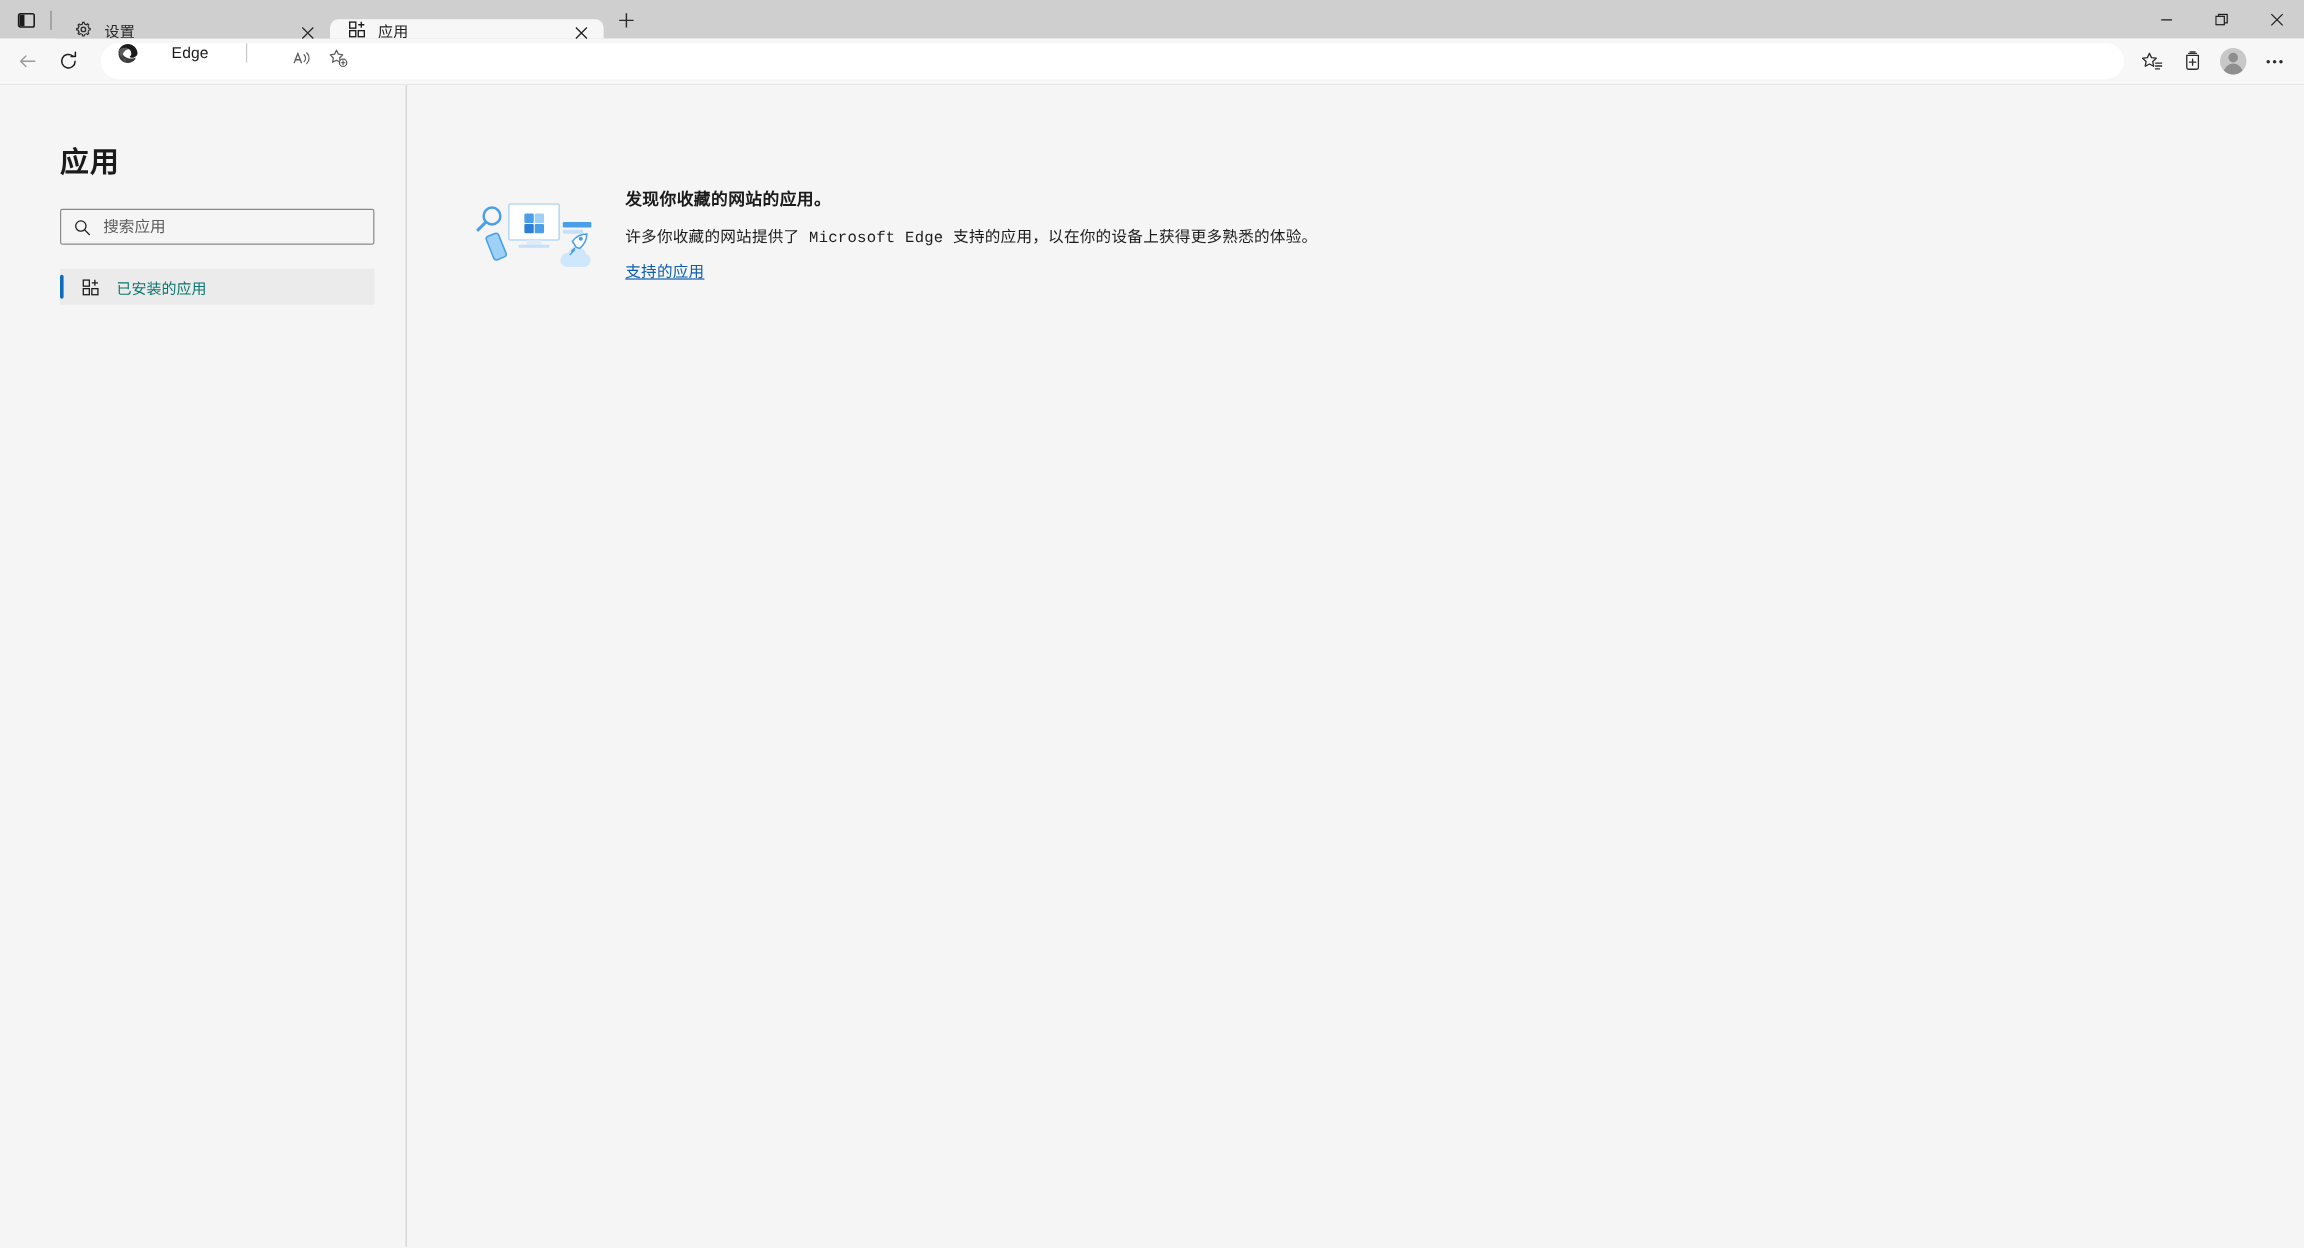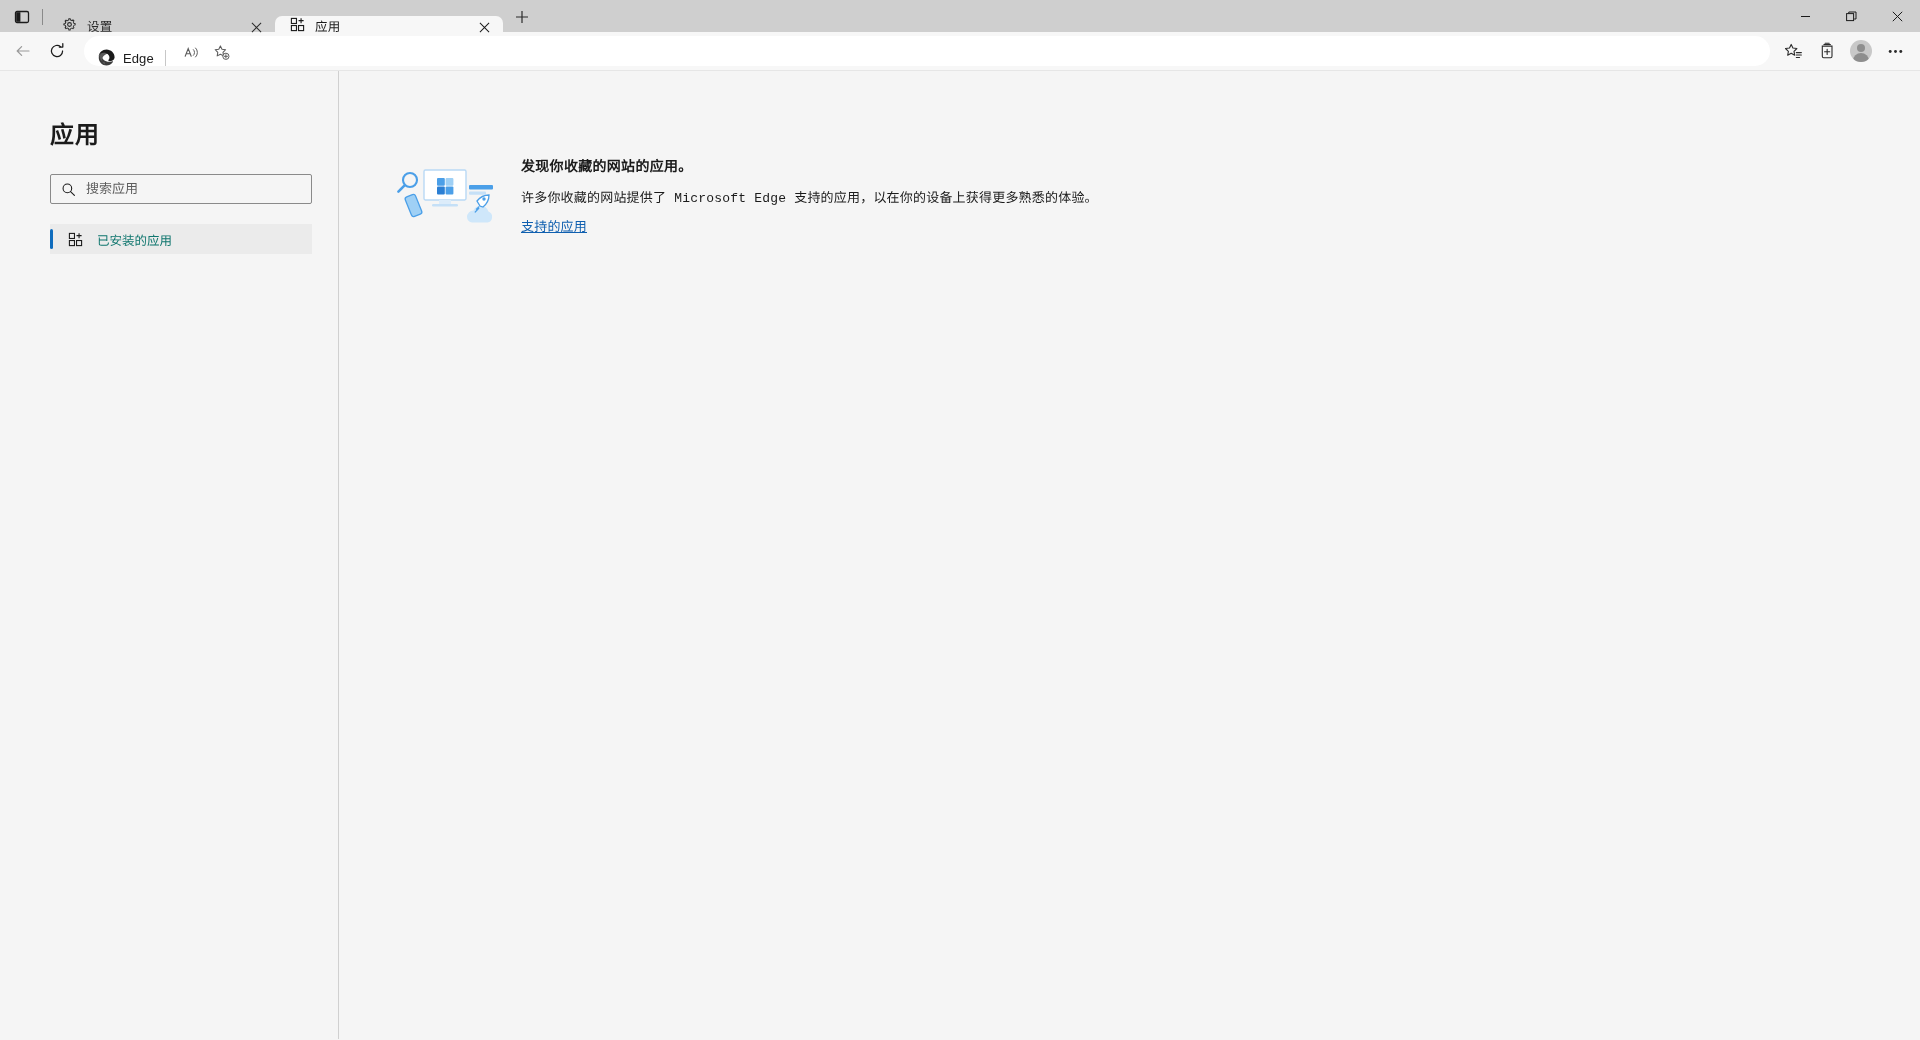--- a/index.html
+++ b/index.html
@@ -107,24 +107,25 @@
     flex: 0 0 auto;
   }
   .tb-btn.disabled { opacity: 0.42; }
 
   #omnibox {
     flex: 1 1 auto;
     height: 30px;
     background: #ffffff;
     border-radius: 15px;
     display: flex;
-    align-items: flex-end;
+    align-items: flex-start;
     margin: 0 6px 0 10px;
     padding: 0 4px 0 14px;
     min-width: 0;
+    gap: 20px;
   }
   .omni-edgeicon { width: 17px; height: 17px; flex: 0 0 auto; margin-right: 8px; }
   .omni-brand {
     font-size: 13px; color: #1b1b1b; flex: 0 0 auto;
     letter-spacing: 0.1px;
   }
   .omni-div {
     width: 1px; height: 16px; background: #c7c7c7;
     margin: 0 11px; flex: 0 0 auto;
   }

